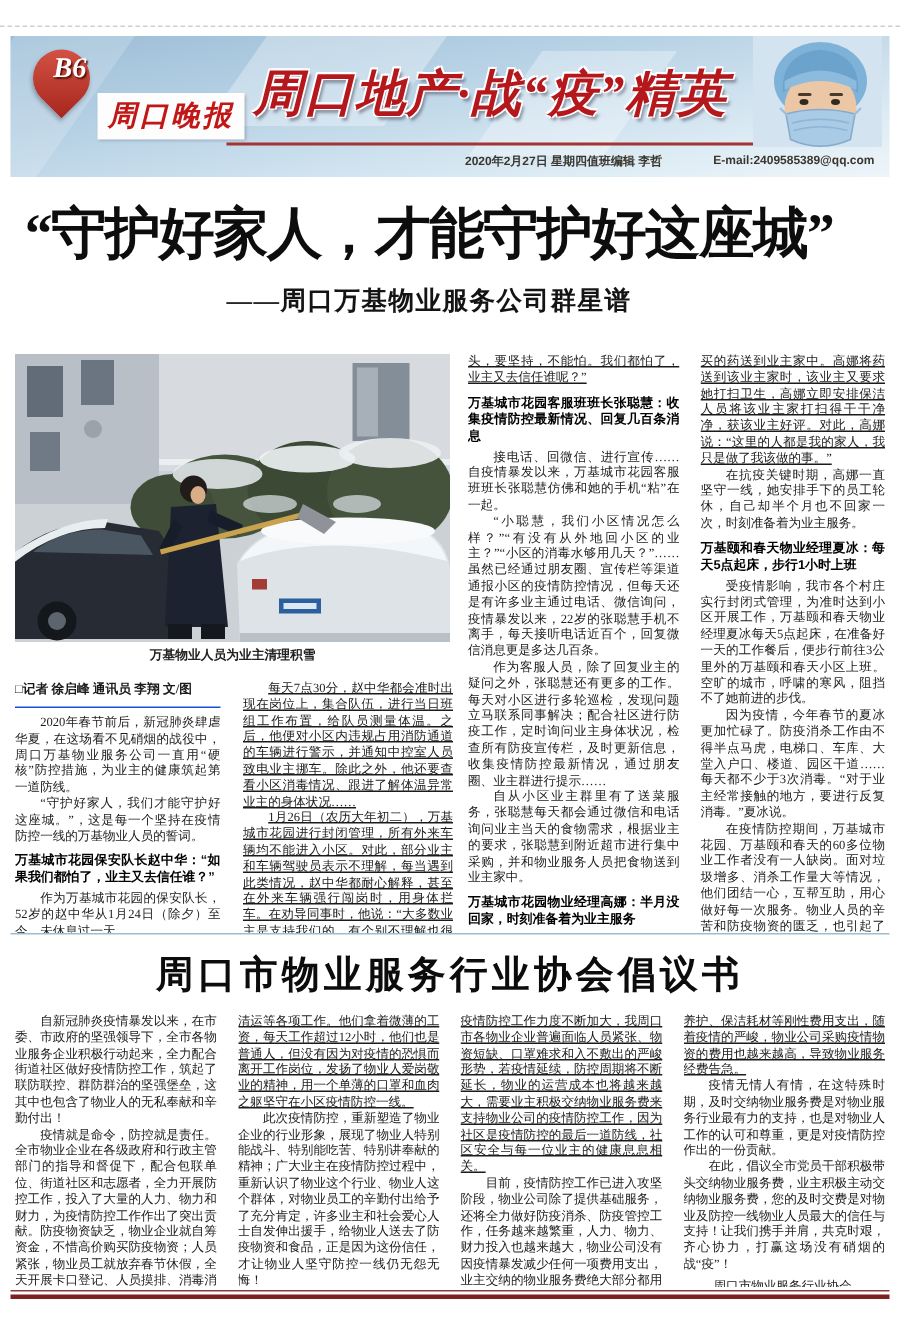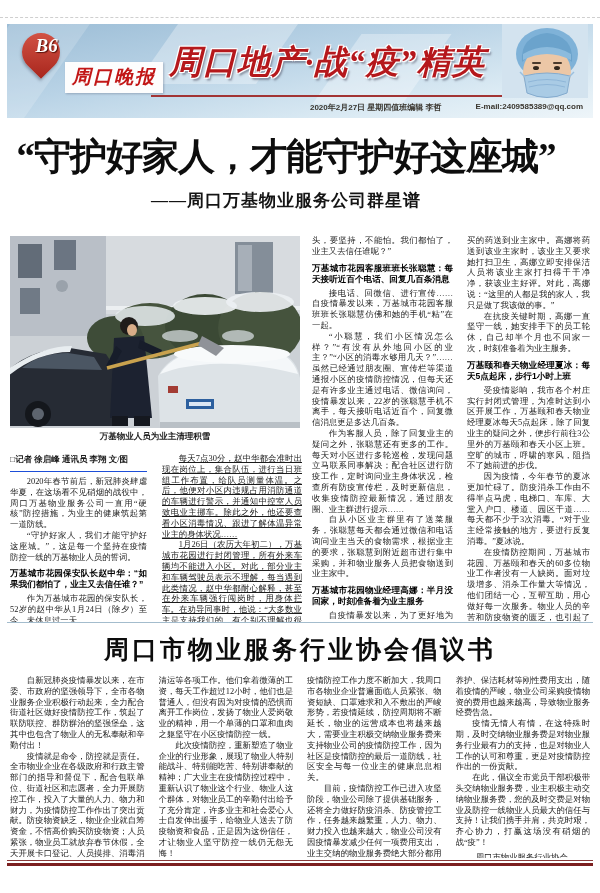--- a/index.html
+++ b/index.html
@@ -50,21 +50,21 @@
        font:700 8.5px "Liberation Serif",serif;color:#222;}
   .byline{position:absolute;top:218px;left:0;width:137px;font:700 8.5px "Liberation Serif",serif;
        border-bottom:1px solid #1d4ed8;padding-bottom:5px;}
   .col{overflow:hidden;}
   .col1{position:absolute;top:241px;left:0;width:137px;height:145px;}
   .col2{position:absolute;top:218px;left:152px;width:140px;height:168px;text-decoration:underline;}
   .col3{position:absolute;top:0;left:302px;width:141px;height:386px;}
   .col4{position:absolute;top:0;left:457px;width:123px;height:386px;}
 
   p.para{margin:0;text-indent:2em;text-align:justify;font-size:8.4px;line-height:10.8px;}
-  p.cont{margin:0;text-align:justify;font-size:8.4px;line-height:10.8px;}
+  p.cont{margin:0;text-align:justify;font-size:8.4px;line-height:10.8px;text-decoration:underline;}
   p.head{margin:5px 0 4px;font:700 8.6px/11px "Liberation Sans","DejaVu Sans",sans-serif;
        color:#000;text-align:justify;}
   p.sign{margin:3px 2px 0 0;text-align:center;font-size:8.4px;line-height:11px;}
 
   
   .section-sep{position:absolute;top:622px;left:7px;right:7px;border-top:1.5px solid #a3bccd;}
   .proposal-title{position:absolute;top:633px;left:0;width:600px;text-align:center;
        font:900 25px "Liberation Sans","DejaVu Sans",sans-serif;color:#0c0c0c;letter-spacing:3px;}
   .proposal-cols{position:absolute;top:676px;left:10px;width:580px;height:182px;display:flex;gap:14px;}
   .bcol{flex:1;overflow:hidden;}
@@ -187,33 +187,33 @@
         <p class="para">“守护好家人，我们才能守护好这座城。”，这是每一个坚持在疫情防控一线的万基物业人员的誓词。</p>
         <p class="head">万基城市花园保安队长赵中华：“如果我们都怕了，业主又去信任谁？”</p>
         <p class="para">作为万基城市花园的保安队长，52岁的赵中华从1月24日（除夕）至今，未休息过一天。</p>
       </div>
     <div class="col col2">
         <p class="para">每天7点30分，赵中华都会准时出现在岗位上，集合队伍，进行当日班组工作布置，给队员测量体温。之后，他便对小区内违规占用消防通道的车辆进行警示，并通知中控室人员致电业主挪车。除此之外，他还要查看小区消毒情况、跟进了解体温异常业主的身体状况……</p>
         <p class="para">1月26日（农历大年初二），万基城市花园进行封闭管理，所有外来车辆均不能进入小区。对此，部分业主和车辆驾驶员表示不理解，每当遇到此类情况，赵中华都耐心解释，甚至在外来车辆强行闯岗时，用身体拦车。在劝导同事时，他说：“大多数业主是支持我们的，有个别不理解也很正常，紧要关</p>
       </div>
     <div class="col col3">
         <p class="cont">头，要坚持，不能怕。我们都怕了，业主又去信任谁呢？”</p>
-        <p class="head">万基城市花园客服班班长张聪慧：每天接听近百个电话、回复几百条消息</p>
+        <p class="head">万基城市花园客服班班长张聪慧：收集疫情防控最新情况、回复几百条消息</p>
         <p class="para">接电话、回微信、进行宣传……自疫情暴发以来，万基城市花园客服班班长张聪慧仿佛和她的手机“粘”在一起。</p>
         <p class="para">“小聪慧，我们小区情况怎么样？”“有没有从外地回小区的业主？”“小区的消毒水够用几天？”……虽然已经通过朋友圈、宣传栏等渠道通报小区的疫情防控情况，但每天还是有许多业主通过电话、微信询问，疫情暴发以来，22岁的张聪慧手机不离手，每天接听电话近百个，回复微信消息更是多达几百条。</p>
         <p class="para">作为客服人员，除了回复业主的疑问之外，张聪慧还有更多的工作。每天对小区进行多轮巡检，发现问题立马联系同事解决；配合社区进行防疫工作，定时询问业主身体状况，检查所有防疫宣传栏，及时更新信息，收集疫情防控最新情况，通过朋友圈、业主群进行提示……</p>
         <p class="para">自从小区业主群里有了送菜服务，张聪慧每天都会通过微信和电话询问业主当天的食物需求，根据业主的要求，张聪慧到附近超市进行集中采购，并和物业服务人员把食物送到业主家中。</p>
         <p class="head">万基城市花园物业经理高娜：半月没回家，时刻准备着为业主服务</p>
         <p class="para">自疫情暴发以来，为了更好地为业主提供服务，万基在各个小区都开展为业主送菜、送药服务。2月4日，万基城市花园的物业经理高娜将业主委托</p>
       </div>
     <div class="col col4">
         <p class="cont">买的药送到业主家中。高娜将药送到该业主家时，该业主又要求她打扫卫生，高娜立即安排保洁人员将该业主家打扫得干干净净，获该业主好评。对此，高娜说：“这里的人都是我的家人，我只是做了我该做的事。”</p>
         <p class="para">在抗疫关键时期，高娜一直坚守一线，她安排手下的员工轮休，自己却半个月也不回家一次，时刻准备着为业主服务。</p>
         <p class="head">万基颐和春天物业经理夏冰：每天5点起床，步行1小时上班</p>
-        <p class="para">受疫情影响，我市各个村庄实行封闭式管理，为准时达到小区开展工作，万基颐和春天物业经理夏冰每天5点起床，除了回复业主的疑问之外，便步行前往3公里外的万基颐和春天小区上班。空旷的城市，呼啸的寒风，阻挡不了她前进的步伐。</p>
+        <p class="para">受疫情影响，我市各个村庄实行封闭式管理，为准时达到小区开展工作，万基颐和春天物业经理夏冰每天5点起床，在准备好一天的工作餐后，便步行前往3公里外的万基颐和春天小区上班。空旷的城市，呼啸的寒风，阻挡不了她前进的步伐。</p>
         <p class="para">因为疫情，今年春节的夏冰更加忙碌了。防疫消杀工作由不得半点马虎，电梯口、车库、大堂入户口、楼道、园区干道……每天都不少于3次消毒。“对于业主经常接触的地方，要进行反复消毒。”夏冰说。</p>
         <p class="para">在疫情防控期间，万基城市花园、万基颐和春天的60多位物业工作者没有一人缺岗。面对垃圾增多、消杀工作量大等情况，他们团结一心，互帮互助，用心做好每一次服务。物业人员的辛苦和防疫物资的匮乏，也引起了不少业主关注，从1月25日开始，陆续有万基业主将食品、消毒水等送到物业处。</p>
       </div>
   </div>
 
   <div class="section-sep"></div>
   <div class="proposal-title">周口市物业服务行业协会倡议书</div>
 
   <div class="proposal-cols">
     <div class="bcol">

